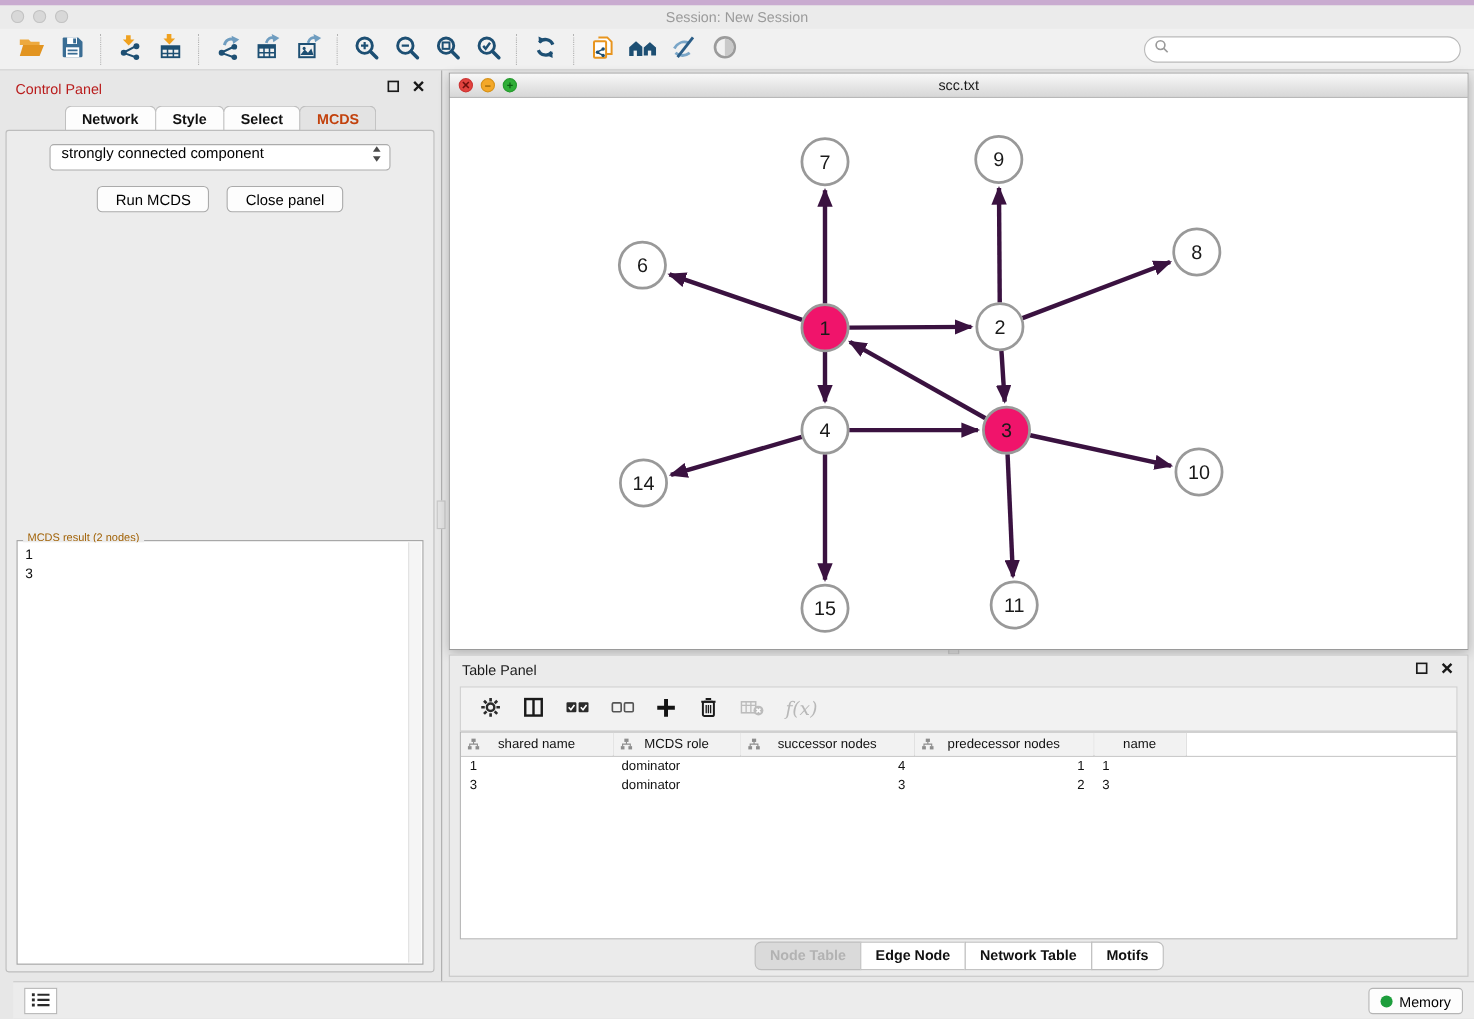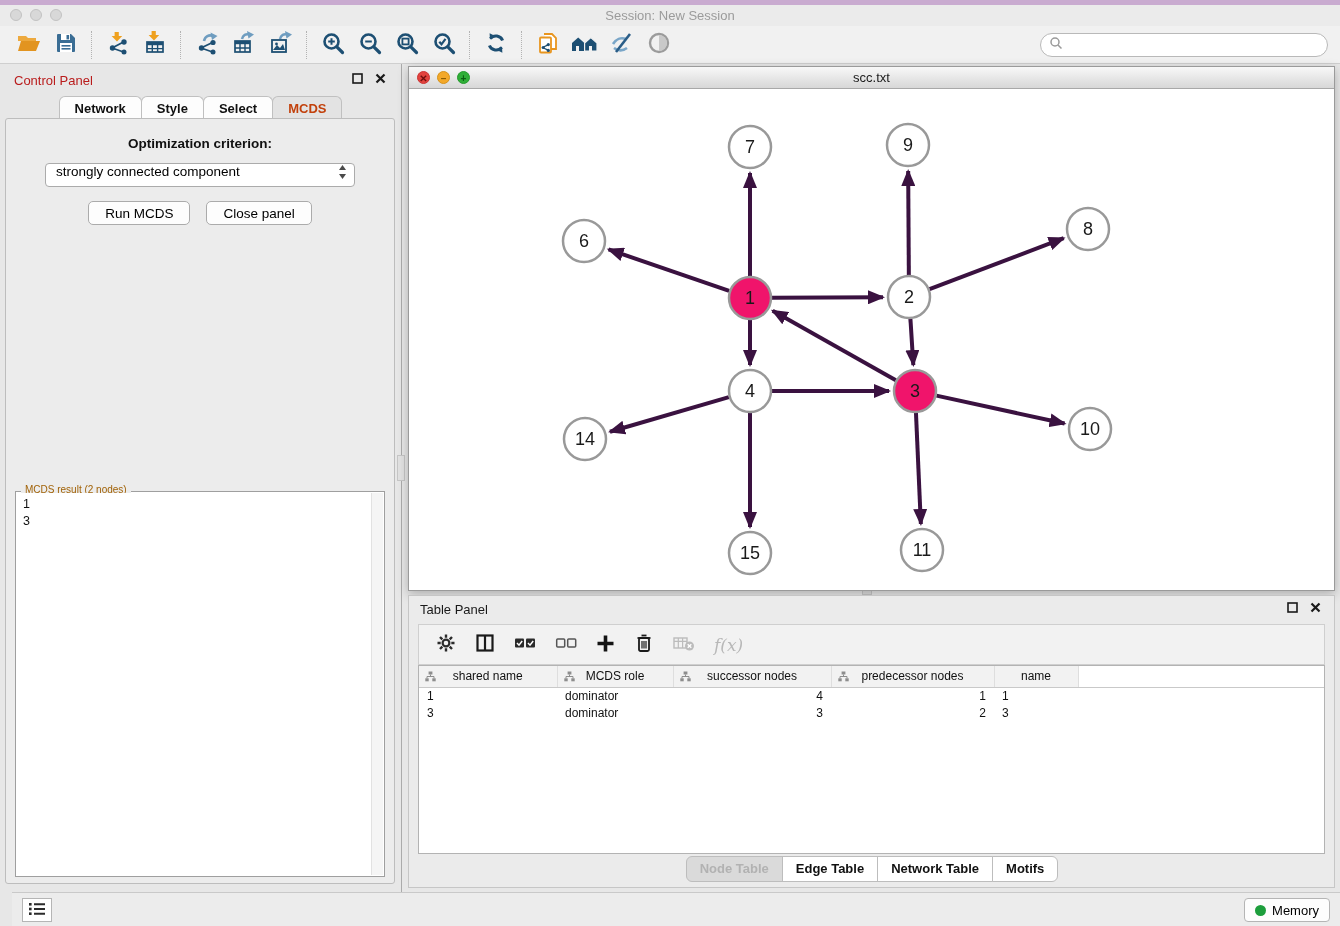--- a/index.html
+++ b/index.html
@@ -273,21 +273,20 @@
           </svg>
         </button>
     </div>
     <div class="cp-tabs">
       <div class="cp-tab">Network</div>
       <div class="cp-tab">Style</div>
       <div class="cp-tab">Select</div>
       <div class="cp-tab active">MCDS</div>
     </div>
     <div class="cp-content">
-      <div class="opt-label">Optimization criterion:</div>
       <div class="criterion-row">
         <div class="criterion-select">
           <span class="val">strongly connected component</span>
           <span><svg width="11" height="16" viewBox="0 0 11 16">
                 <path d="M5.5 1 9 6H2z" fill="#4a4a4a"></path>
                 <path d="M5.5 15 2 10h7z" fill="#4a4a4a"></path>
               </svg></span>
         </div>
       </div>
       <div class="btn-row">
@@ -489,21 +488,21 @@
               <td class="r">3</td>
               <td class="r">2</td>
               <td>3</td>
               <td></td>
             </tr>
           </tbody>
       </table>
     </div>
     <div class="tp-tabs">
       <div class="tp-tab active">Node Table</div>
-      <div class="tp-tab">Edge Table</div>
+      <div class="tp-tab">Edge Node</div>
       <div class="tp-tab">Network Table</div>
       <div class="tp-tab">Motifs</div>
     </div>
   </div>
 
   <div class="statusbar">
     <button class="list-btn">
       <span><svg width="18" height="16" viewBox="0 0 18 16">
             <g fill="#2b2b2b">
               <rect x="1" y="2" width="2.6" height="2.6"></rect>

